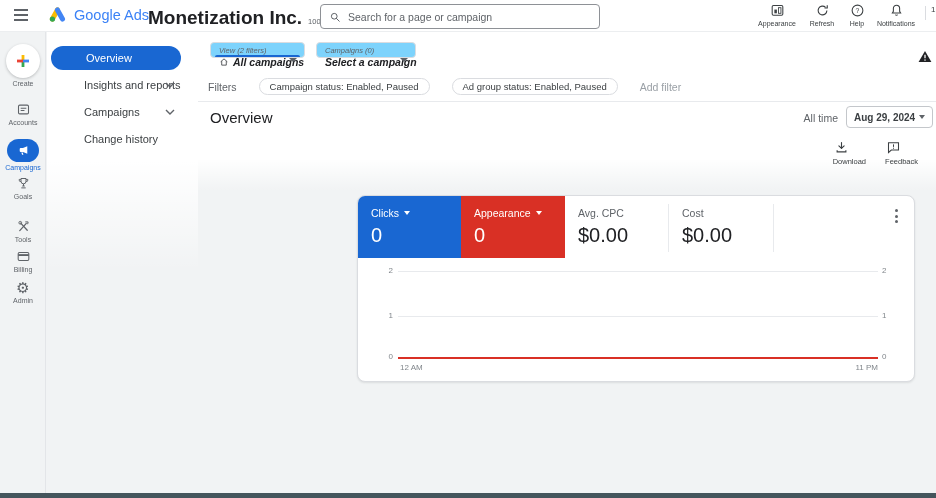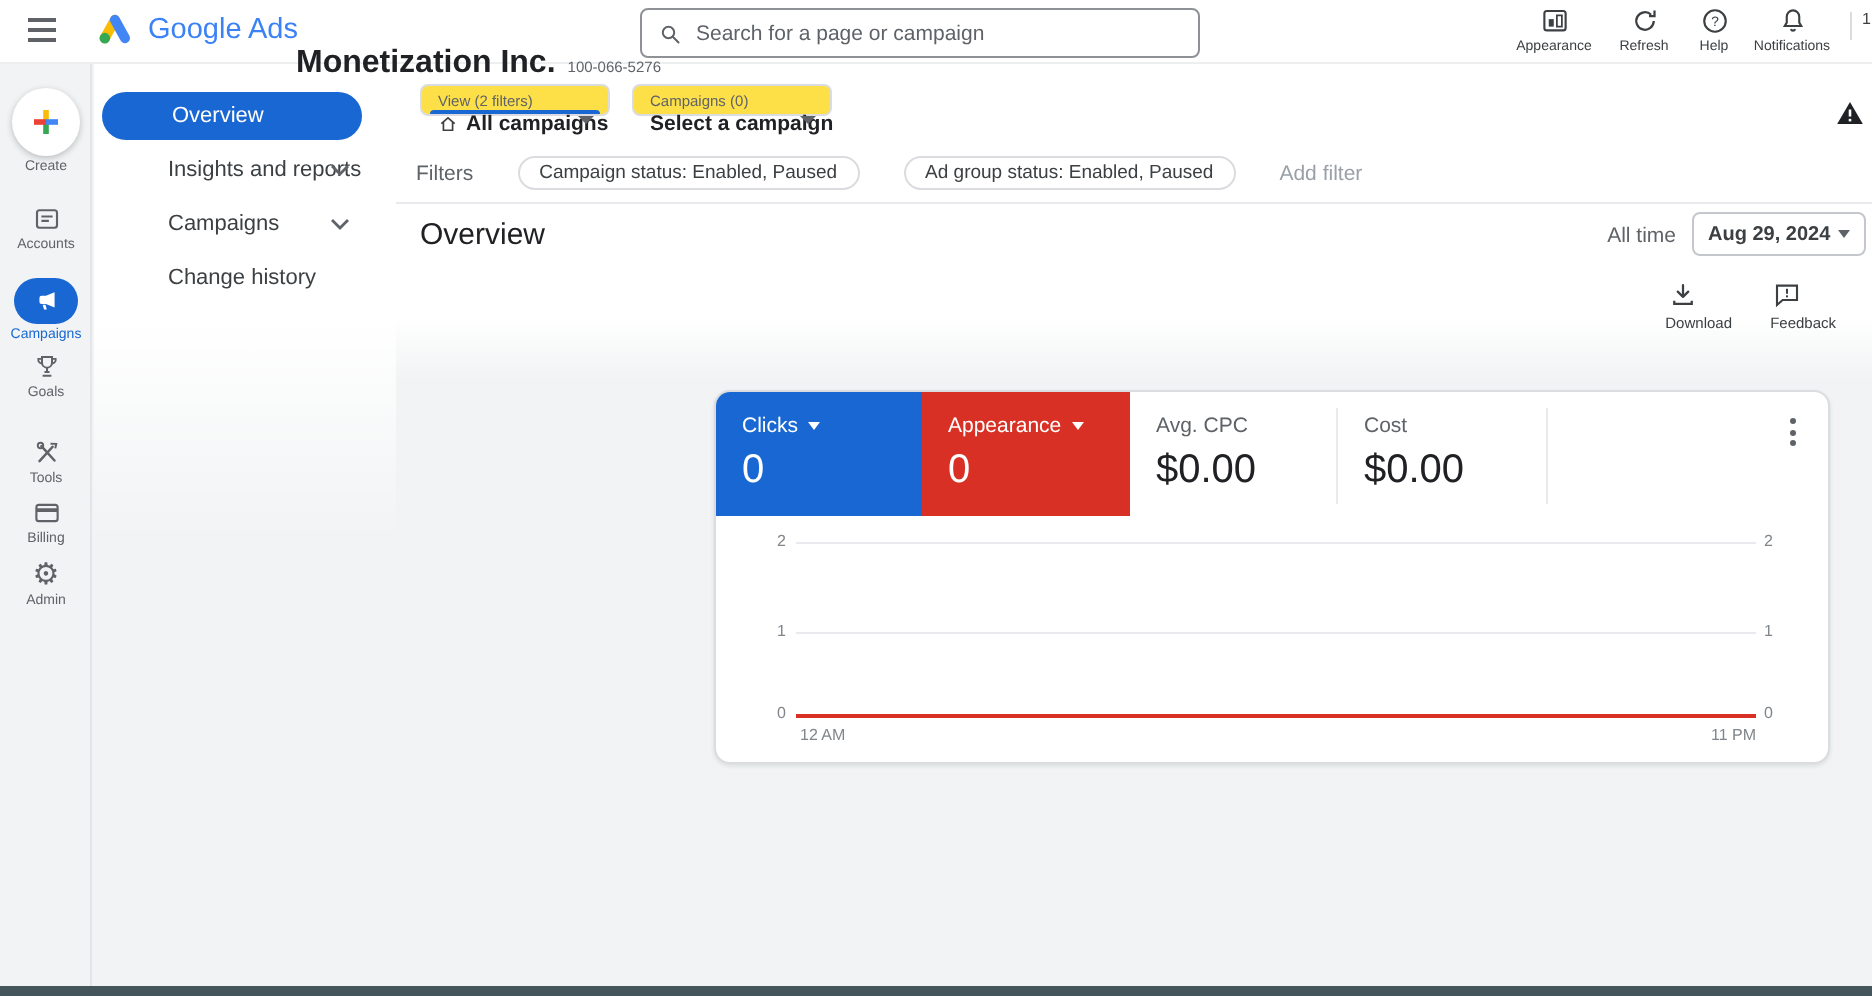--- a/index.html
+++ b/index.html
@@ -7,21 +7,21 @@
   body { font-family:"Liberation Sans","DejaVu Sans",sans-serif; color:#202124; }
   .app { position:relative; width:936px; height:498px; background:#f1f3f4; overflow:hidden; }
 
   
   .topbar { position:absolute; left:0; top:0; width:936px; height:32px; background:#fff; border-bottom:1px solid #eceef0; z-index:5; }
   .hamburger { position:absolute; left:14px; top:9px; width:14px; height:12px; cursor:pointer; }
   .hamburger span { display:block; height:1.6px; background:#5f6368; margin-bottom:3.4px; }
   .logo-wrap { position:absolute; left:46px; top:5px; display:flex; align-items:center; gap:6px; }
   .product-name { font-size:14.5px; color:#3b82f6; }
   .account-wrap { position:absolute; left:148px; top:7px; display:flex; align-items:baseline; gap:6px; cursor:pointer; }
-  .account-name { font-size:16px; font-weight:700; color:#202124;margin-top:16px; }
+  .account-name { font-size:19px; font-weight:700; color:#202124; }
   .account-id { font-size:7.5px; color:#5f6368; }
   .caret { display:inline-block; width:0; height:0; border-left:4px solid transparent; border-right:4px solid transparent; border-top:4.5px solid #5f6368; }
   .caret.sm { border-left-width:3.2px; border-right-width:3.2px; border-top-width:4px; }
   .search-box { position:absolute; left:320px; top:4px; width:280px; height:25px; border:1px solid #8e9196; border-radius:4px; background:#fff; display:flex; align-items:center; padding:0 8px; gap:7px; }
   .search-box input { border:none; outline:none; flex:1; font-size:10.5px; color:#202124; font-family:inherit; background:transparent; }
   .search-box input::placeholder { color:#5f6368; }
   .tb-action { position:absolute; top:3px; width:44px; text-align:center; cursor:pointer; }
   .tb-action .ic { height:15px; }
   .tb-action .lbl { font-size:7px; color:#3c4043; margin-top:2px; white-space:nowrap; }
   .tb-divider { position:absolute; left:925px; top:6px; width:1px; height:14px; background:#dadce0; }
@@ -43,21 +43,21 @@
   .rail-pill { width:32px; height:23px; border-radius:12px; background:#1967d2; margin:0 auto; display:flex; align-items:center; justify-content:center; }
   .gear-glyph { font-size:15px; color:#5f6368; line-height:14px; }
 
   
   .nav-pill { position:absolute; left:51px; top:46px; width:130px; height:24px; background:#1967d2; border-radius:12px; z-index:3; cursor:pointer; }
   .nav-pill .txt { position:absolute; left:35px; top:6px; font-size:11px; color:#fff; }
   .nav-item { position:absolute; left:84px; width:110px; height:16px; font-size:11px; color:#3c4043; z-index:3; cursor:pointer; }
   .nav-chev { position:absolute; left:165px; z-index:3; cursor:pointer; }
 
   
-  .select-box { position:absolute; top:42px; height:16px; background:#fde047; border:1px solid #dadce0; border-radius:4px; z-index:3; cursor:pointer; }
+  .select-box { position:absolute; top:42px; height:16px; background:#7dd3fc; border:1px solid #dadce0; border-radius:4px; z-index:3; cursor:pointer;font-style:italic; }
   .select-box .tiny { position:absolute; left:8px; top:3px; font-size:7.5px; color:#5f6368; white-space:nowrap; }
   .select-box .val { position:absolute; left:8px; top:13px; font-size:10.5px; font-weight:700; color:#202124; display:flex; align-items:center; gap:4px; white-space:nowrap; }
   .select-box .caret { position:absolute; right:7px; top:15px; }
   .blue-underline { position:absolute; left:4px; right:4px; bottom:0; height:2.5px; background:#1967d2; border-radius:2px 2px 0 0; }
   .filters-row { position:absolute; left:208px; top:78px; height:17px; display:flex; align-items:center; gap:22px; z-index:3; }
   .filters-lbl { font-size:10.5px; color:#5f6368; }
   .chip { height:17px; border:1px solid #dadce0; border-radius:9px; background:#fff; font-size:9.5px; color:#3c4043; display:flex; align-items:center; padding:0 10px; cursor:pointer; white-space:nowrap; }
   .add-filter { font-size:10.5px; color:#9aa0a6; cursor:pointer; }
 
   

